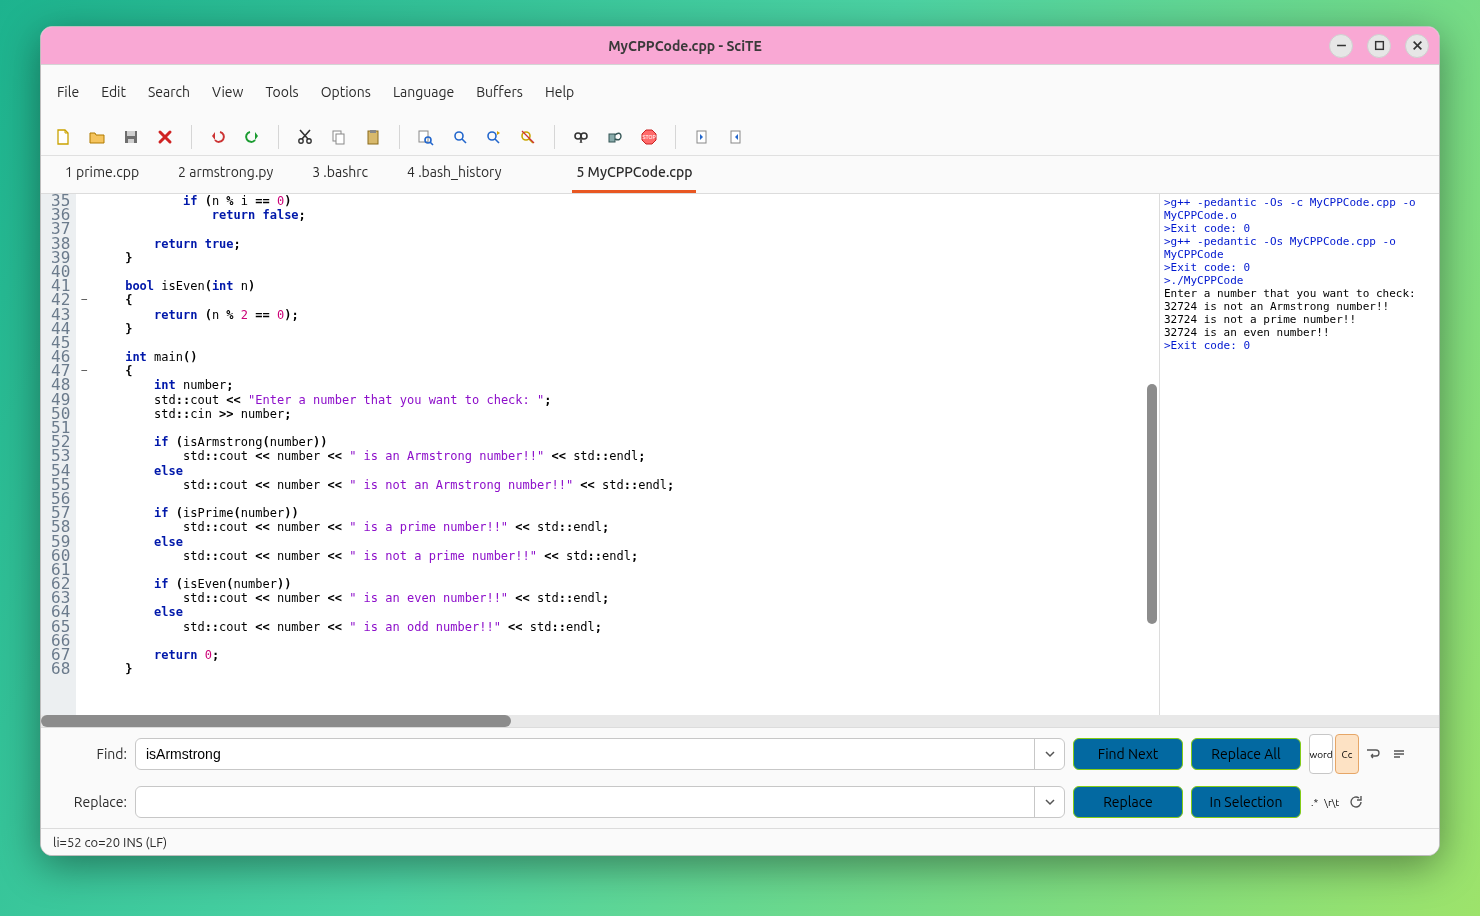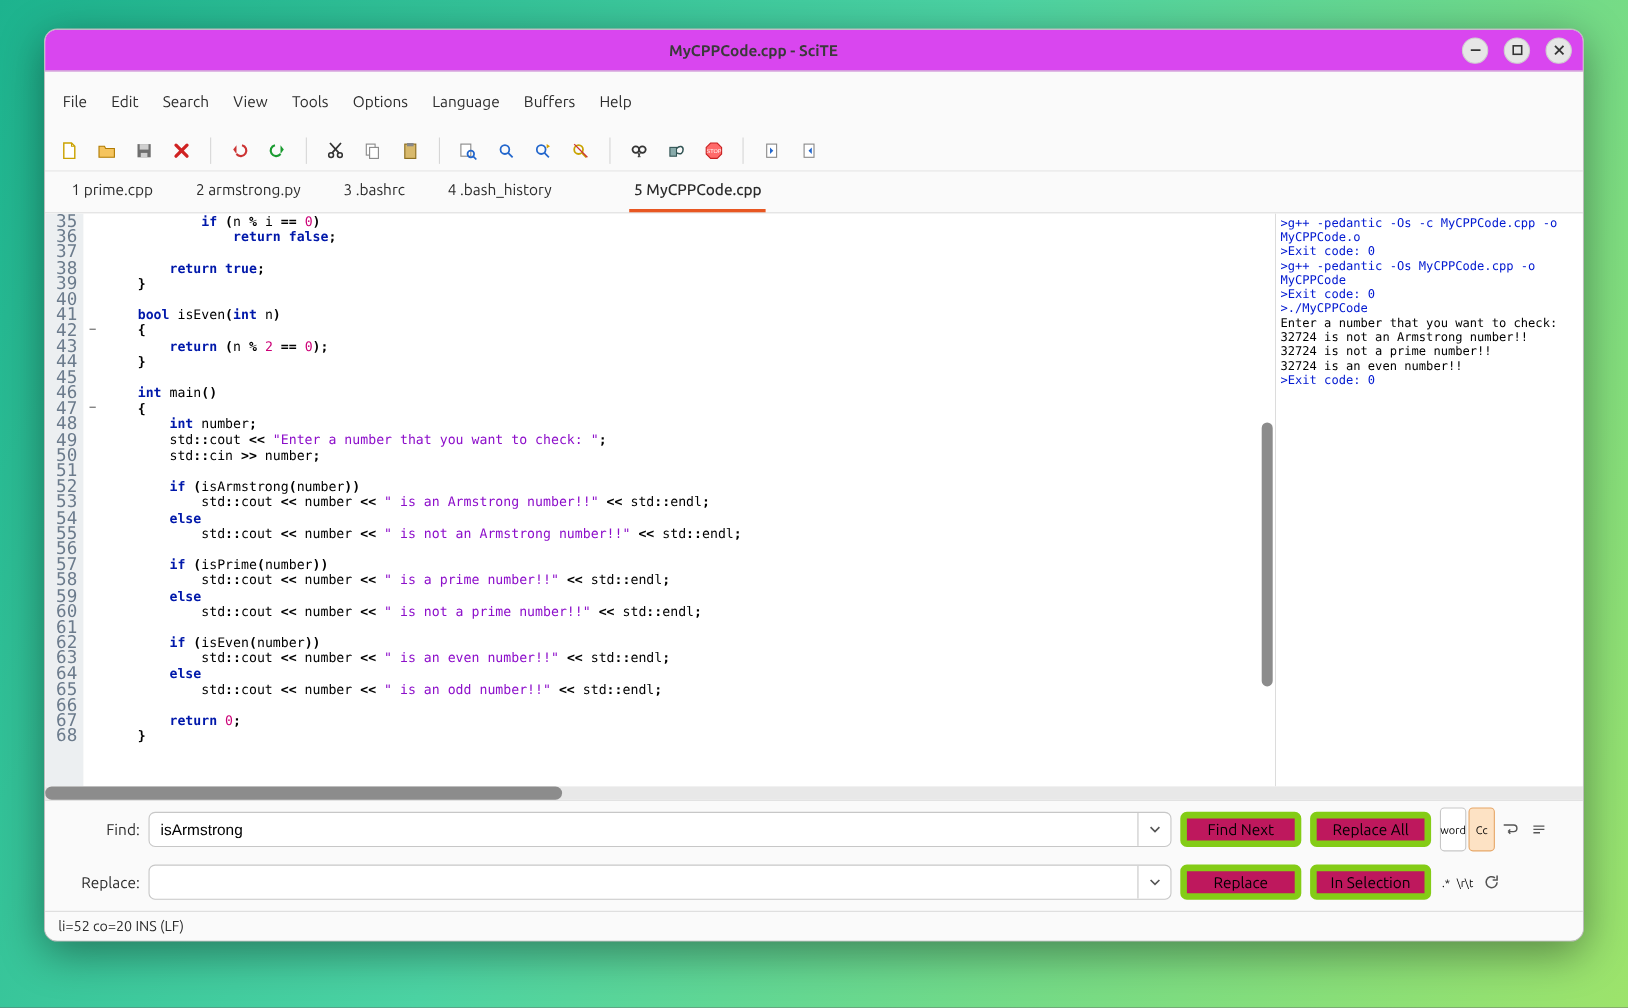--- a/index.html
+++ b/index.html
@@ -14,21 +14,21 @@
     width: 100%; height: 100%;
     background: #fafafa;
     border-radius: 12px;
     box-shadow: 0 10px 40px rgba(0,0,0,.4);
     display: flex; flex-direction: column;
     border: 1px solid #bdbdbd;
     overflow: hidden;
   }
   .titlebar {
     height: 38px; display: flex; align-items: center;
-    background: #d946ef; border-bottom: 1px solid #d4d4d4;
+    background: #f9a8d4; border-bottom: 1px solid #d4d4d4;
     position: relative;
   }
   .titlebar .title { flex: 1; text-align: center; font-size: 14px; font-weight: 600; color: #3a3a3a; }
   .titlebar .controls { display: flex; gap: 14px; padding-right: 10px; }
   .winbtn {
     width: 24px; height: 24px; border-radius: 50%;
     display: flex; align-items: center; justify-content: center;
     background: #e6e6e6; border: 1px solid #cfcfcf; cursor: pointer;
     font-size: 13px; color: #333;
   }
@@ -103,21 +103,21 @@
     font-size: 14px;
   }
   .findbar .lab { text-align: right; color: #2b2b2b; }
   .combo {
     display: flex; border: 1px solid #c7c7c7; border-radius: 6px; overflow: hidden;
     background: #fff; height: 32px;
   }
   .combo input { flex:1; border:none; outline:none; padding: 0 10px; font-size:14px; background:transparent; }
   .combo .dd { width: 30px; border-left: 1px solid #c7c7c7; display:flex;align-items:center;justify-content:center;cursor:pointer;}
   .btn {
-    height: 32px; border: 6px solid #84cc16; border-radius: 6px; background:#be185d;
+    height: 32px; border: 1px solid #84cc16; border-radius: 6px; background:#0369a1;
     display:flex; align-items:center; justify-content:center; font-size:14px; cursor:pointer;
   }
   .opts { display:flex; gap:2px; align-items:center; }
   .opt-btn {
     width:24px; height:40px; border:1px solid #c7c7c7; border-radius:4px;
     display:flex;align-items:center;justify-content:center; font-size:10px; cursor:pointer;
     background:#fff;
   }
   .opt-btn.on { background:#fde2c4; border-color:#e6a667; }
   .statusbar {

